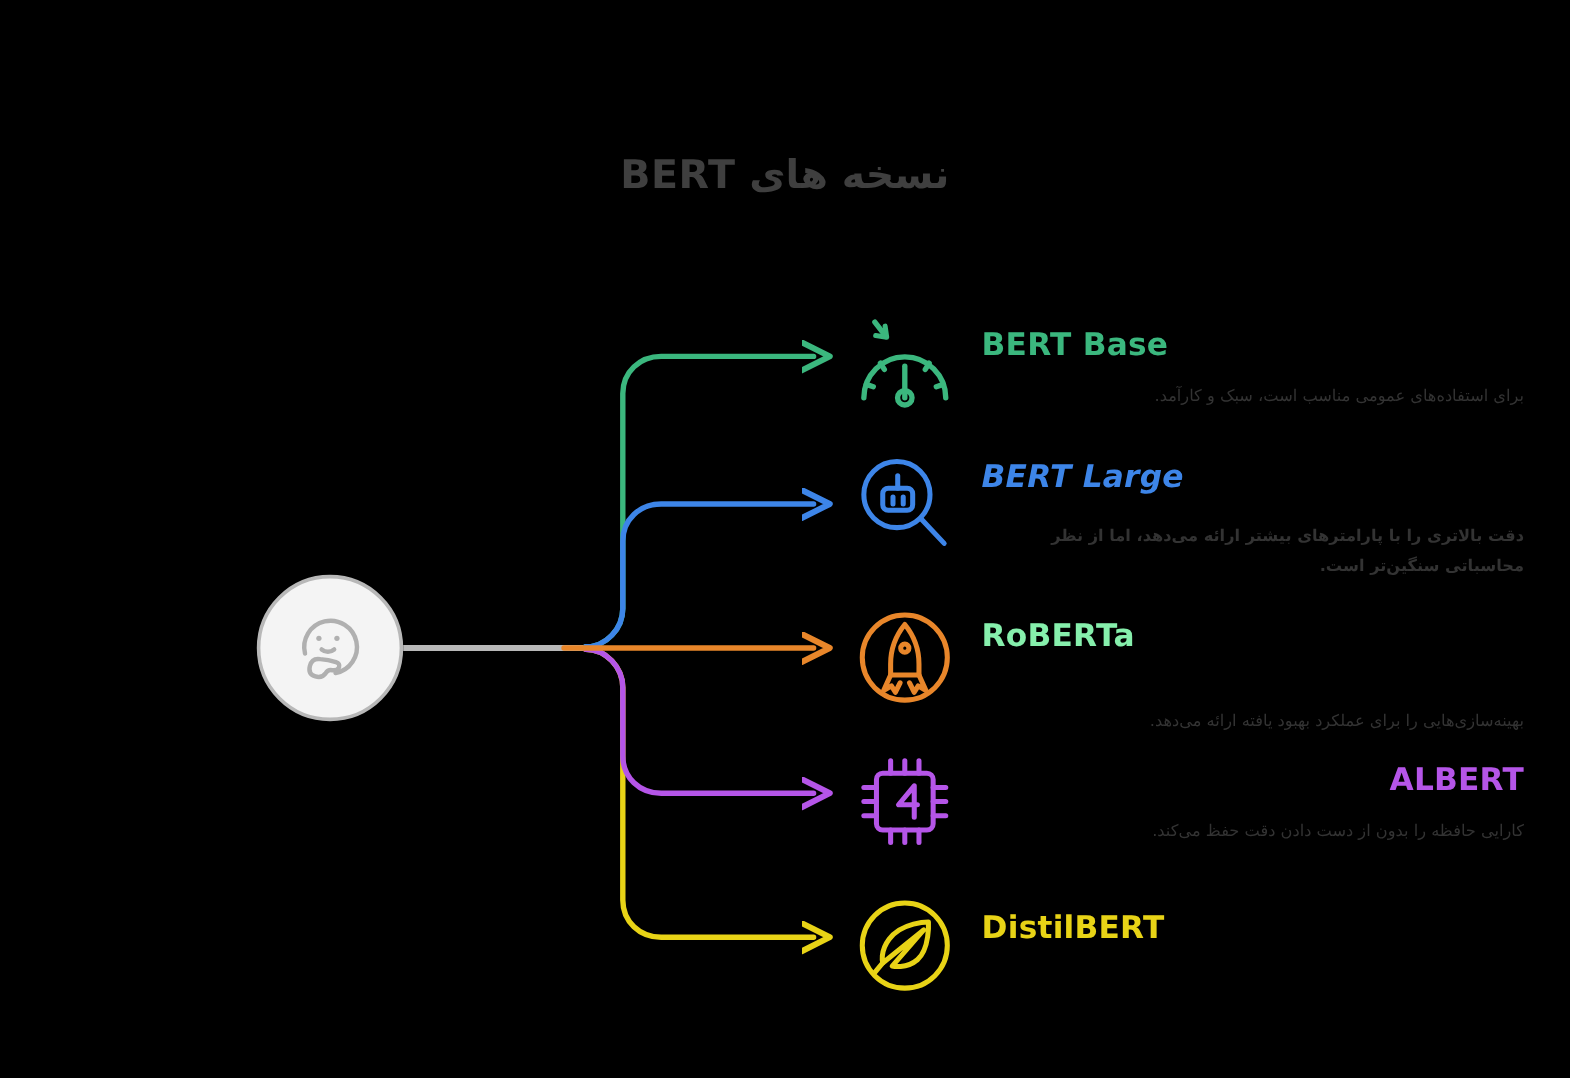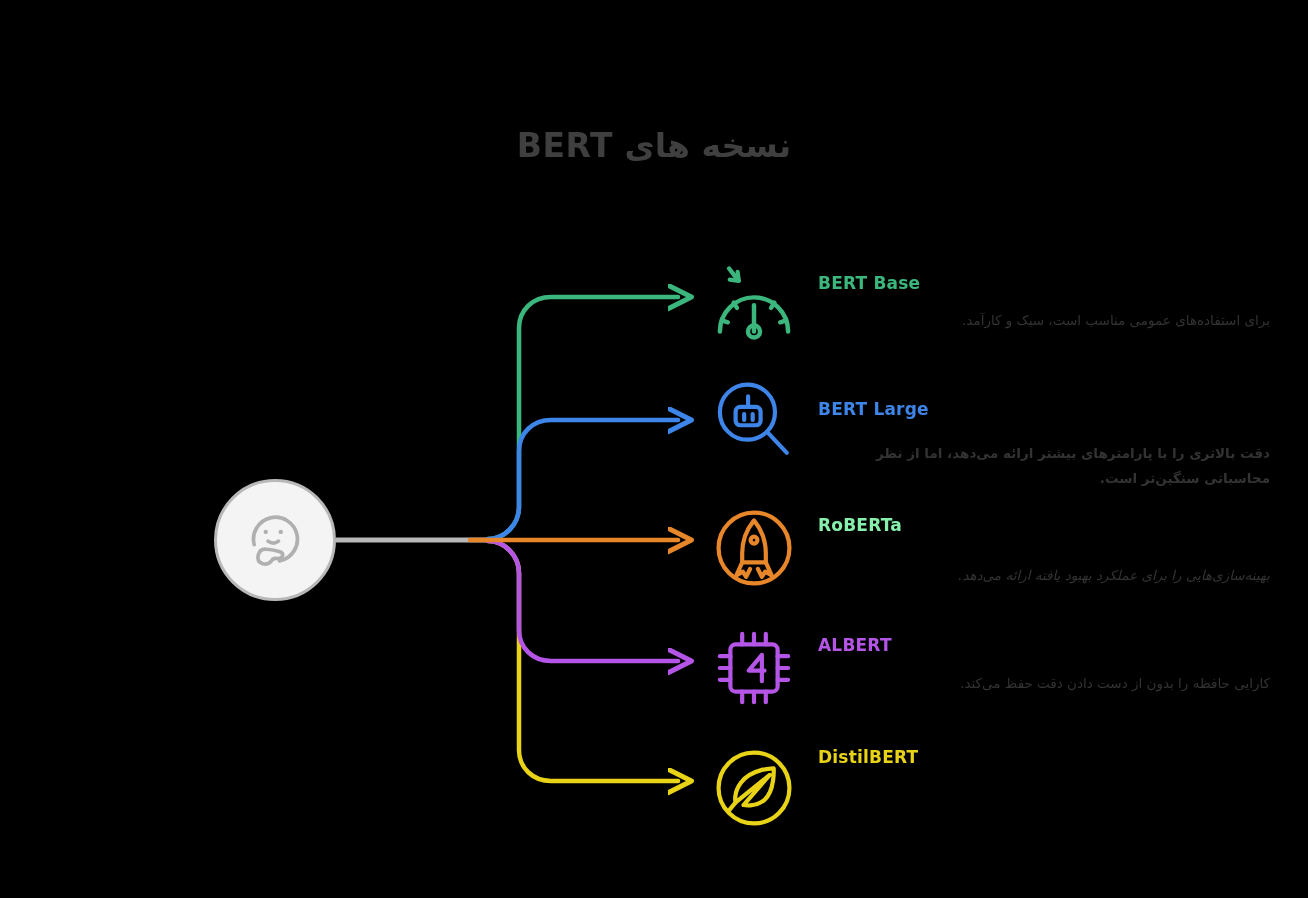--- a/index.html
+++ b/index.html
@@ -92,21 +92,21 @@
   .branch-text {
     position: absolute;
     left: 106px;
     top: 0;
     width: 452px;
     direction: rtl;
     text-align: right;
   }
   .branch-title {
     font-family: "DejaVu Sans", "Liberation Sans", sans-serif;
-    font-size: 17px;
+    font-size: 26px;
     font-weight: 700;
     line-height: 1.1;
     letter-spacing: 0.2px;
     direction: ltr;
     text-align: left;
     white-space: nowrap;
   }
   .branch-desc {
     margin-top: 14px;
     font-family: "DejaVu Sans", "Liberation Sans", sans-serif;
@@ -121,28 +121,28 @@
 
   
   #row-bert-base   { top: 258px; }
   #row-bert-large  { top: 378px; }
   #row-roberta     { top: 506px; }
   #row-albert      { top: 626px; }
   #row-distilbert  { top: 746px; }
 
   
   #row-bert-base  .branch-title { margin-top: 16px; }
-  #row-bert-large .branch-title { margin-top: 22px; }
+  #row-bert-large .branch-title { margin-top: 6px; font-style: italic; }
   #row-roberta    .branch-title { margin-top: 10px; }
-  #row-albert     .branch-title { margin-top: 10px; }
-  #row-distilbert .branch-title { margin-top: 2px; }
+  #row-albert     .branch-title { margin-top: 10px; text-align: right; }
+  #row-distilbert .branch-title { margin-top: 14px; }
 
   #row-bert-base  .branch-desc { margin-top: 15px; }
   #row-bert-large .branch-desc { margin-top: 22px; font-weight: bold; }
-  #row-roberta    .branch-desc { margin-top: 28px; font-style: italic; }
+  #row-roberta    .branch-desc { margin-top: 44px; }
   #row-albert     .branch-desc { margin-top: 16px; }
   #row-distilbert .branch-desc { margin-top: 24px; }
 
   #row-bert-large .branch-desc,
   #row-distilbert .branch-desc { width: 400px; }
 </style>
 </head>
 <body>
 
 <div id="canvas">

